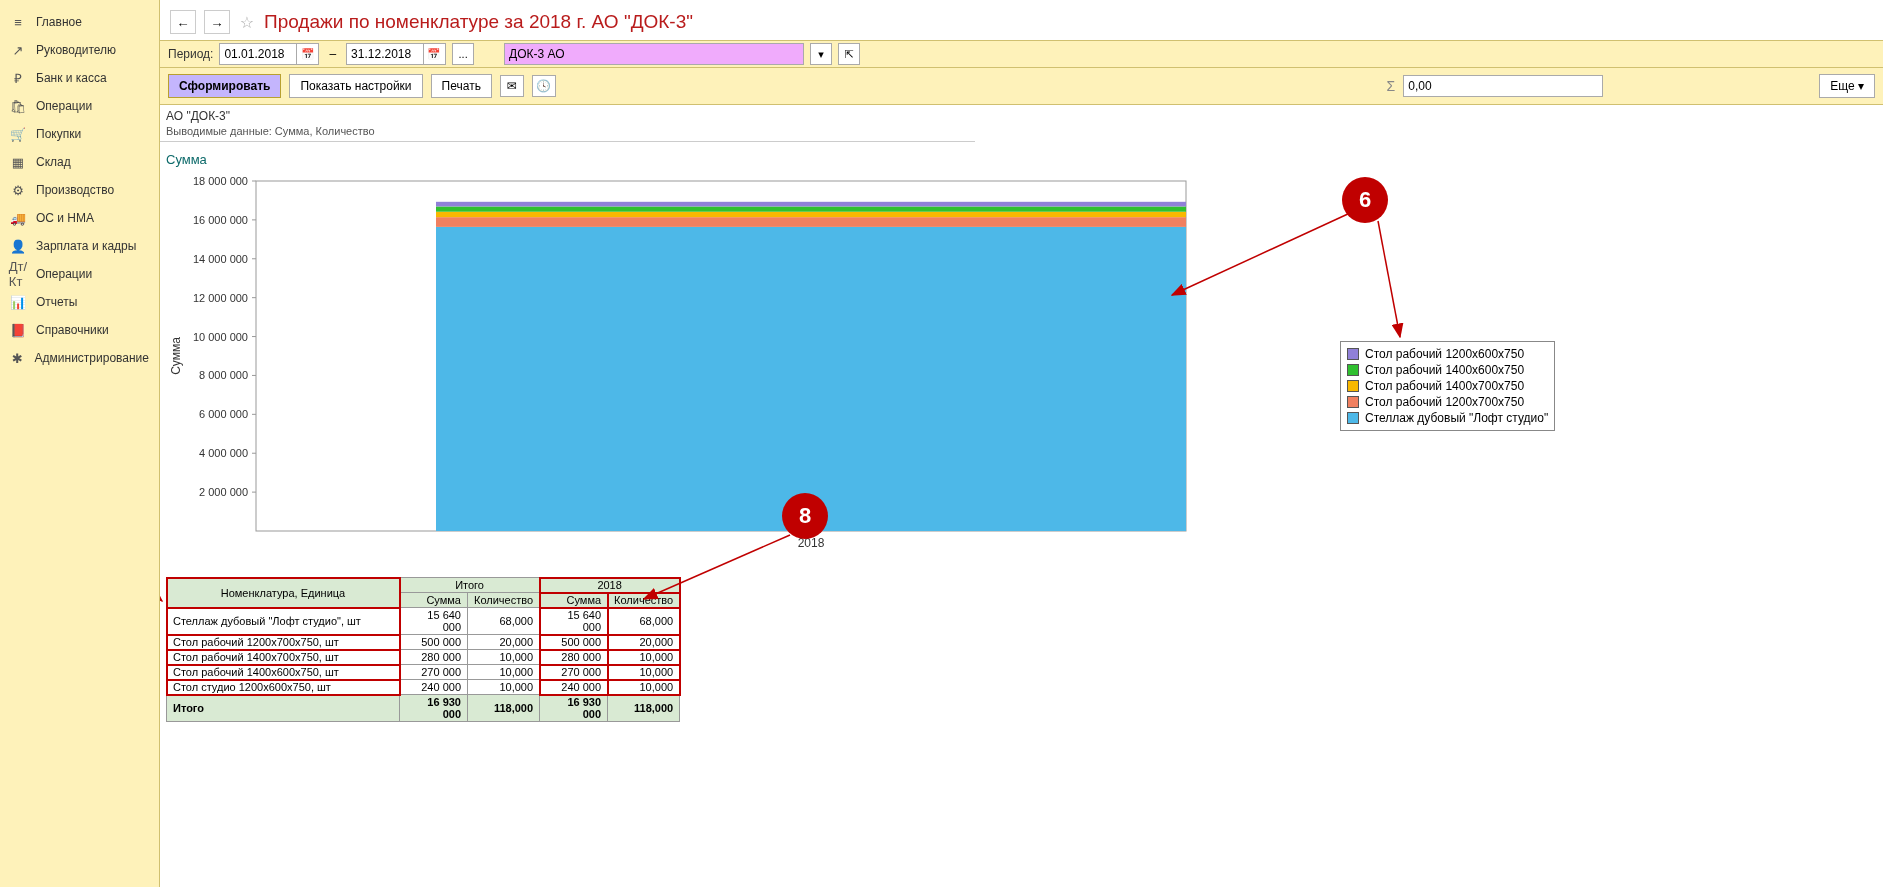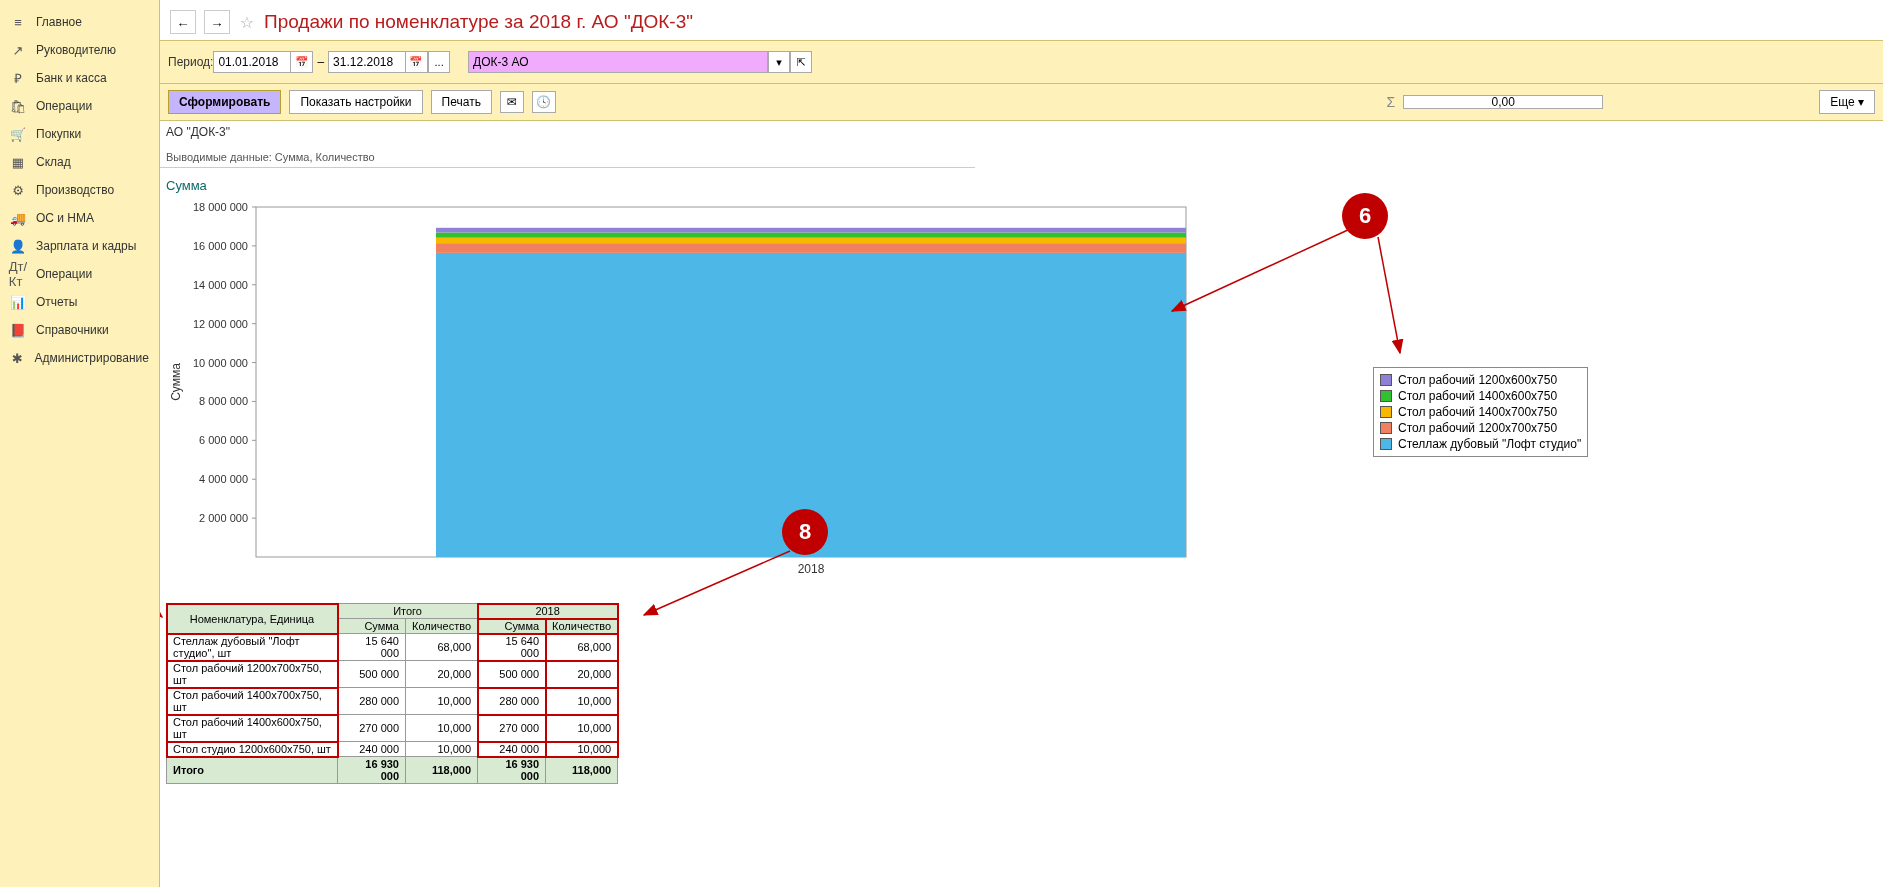--- a/index.html
+++ b/index.html
@@ -13,61 +13,61 @@
 
 .main { flex: 1; display: flex; flex-direction: column; overflow: hidden; }
 
 
 .titlebar { display: flex; align-items: center; gap: 8px; padding: 10px 10px 6px 10px; }
 .nav-btn { width: 26px; height: 24px; border: 1px solid #ccc; background: #fff; cursor: pointer; display: inline-flex; align-items: center; justify-content: center; }
 .star-icon { width: 18px; height: 18px; color: #aaa; display: inline-flex; align-items: center; justify-content: center; font-size: 16px; }
 .page-title { font-size: 19px; color: #b91c1c; }
 
 
-.toolbar { background: #fef2ba; border-top: 1px solid #d0c070; border-bottom: 1px solid #d0c070; padding: 10px 8px; display: flex; align-items: center; }
+.toolbar { background: #fef2ba; border-top: 1px solid #d0c070; border-bottom: 1px solid #d0c070; padding: 2px 8px; display: flex; align-items: center; gap: 6px; }
 .field-label { color: #333; }
 .date-input { display: inline-flex; align-items: center; border-radius: 11px; }
 .date-input input { width: 78px; height: 22px; border: 1px solid #aaa; padding: 0 4px; font-size: 12px; background: #fff; }
 .date-input .cal-btn { width: 22px; height: 22px; border: 1px solid #aaa; border-left: none; background: #fff; cursor: pointer; display: inline-flex; align-items: center; justify-content: center; font-size: 11px; }
 .dash { margin: 0 4px; }
 .small-btn { width: 22px; height: 22px; border: 1px solid #aaa; background: #fff; cursor: pointer; display: inline-flex; align-items: center; justify-content: center; font-size: 11px; }
 .org-input { width: 300px; height: 22px; border: 1px solid #aaa; padding: 0 4px; font-size: 12px; background: #f0abfc; }
 .toolbar-row2 { background: #fef2ba; border-bottom: 1px solid #d0c070; padding: 6px 8px; display: flex; align-items: center; gap: 8px; }
 .btn-primary { background: #c4b5fd; border: 1px solid #b8a030; padding: 4px 10px; font-weight: bold; cursor: pointer; font-size: 12px; }
 .btn { background: #fff; border: 1px solid #aaa; padding: 4px 10px; cursor: pointer; font-size: 12px; }
 .icon-btn { width: 24px; height: 22px; border: 1px solid #aaa; background: #fff; cursor: pointer; display: inline-flex; align-items: center; justify-content: center; font-size: 12px; }
 .spacer { flex: 1; }
-.sum-input { width: 200px; height: 14px; border: 1px solid #aaa; text-align: center; padding: 0 4px; font-size: 12px; background: #fff; }
+.sum-input { width: 200px; height: 22px; border: 1px solid #aaa; text-align: left; padding: 0 4px; font-size: 12px; background: #fff; }
 
 
 .report-body { flex: 1; overflow: auto; padding: 0; position: relative; background: #fff; }
 .report-header { border-bottom: 1px solid #ccc; padding: 4px 6px; max-width: 815px; }
 .org-name { font-size: 12px; color: #333; }
 .report-title { font-size: 14px; font-weight: bold; color: #000; margin-top: 2px; }
-.report-sub { font-size: 11px; color: #555; margin-top: 12px; }
+.report-sub { font-size: 11px; color: #555; margin-top: 2px; }
 
 .chart-label { color: #0d6a6a; font-size: 13px; margin: 10px 6px 4px 6px; }
 
 
 .chart-wrap { position: relative; margin: 4px 6px; height: 400px; }
 .chart-svg { width: 1180px; height: 390px; }
-.legend-box { position: absolute; top: 170px; left: 1207px; border: 1px solid #888; background: #fff; padding: 4px 6px; font-size: 12px; }
+.legend-box { position: absolute; top: 170px; left: 1174px; border: 1px solid #888; background: #fff; padding: 4px 6px; font-size: 12px; }
 .legend-row { display: flex; align-items: center; gap: 6px; padding: 1px 0; white-space: nowrap; }
 .legend-sw { width: 12px; height: 12px; border: 1px solid #555; }
 
 
 .callout { position: absolute; width: 46px; height: 46px; border-radius: 50%; background: #c00000; color: #fff; display: flex; align-items: center; justify-content: center; font-size: 22px; font-weight: bold; z-index: 10; }
 .arrow-line { stroke: #c00000; stroke-width: 1.5; fill: none; }
 .arrow-head { fill: #c00000; }
 
 
 .data-table { border-collapse: collapse; margin: 6px; font-size: 11px; }
 .data-table th, .data-table td { border: 1px solid #999; padding: 1px 6px; }
 .data-table th { background: #d9ead3; font-weight: normal; text-align: center; }
-.data-table .col-name { width: 171px; }
+.data-table .col-name { width: 233px; }
 .data-table .num { text-align: right; width: 68px; }
 .data-table .total-row td { font-weight: bold; background: #d9ead3; }
 .red-box { outline: 2px solid #c00000; outline-offset: -1px; }
 
 .overlay-svg { position: absolute; top: 0; left: 0; pointer-events: none; z-index: 9; }
 </style>
 </head>
 <body>
 
 <div class="sidebar">

